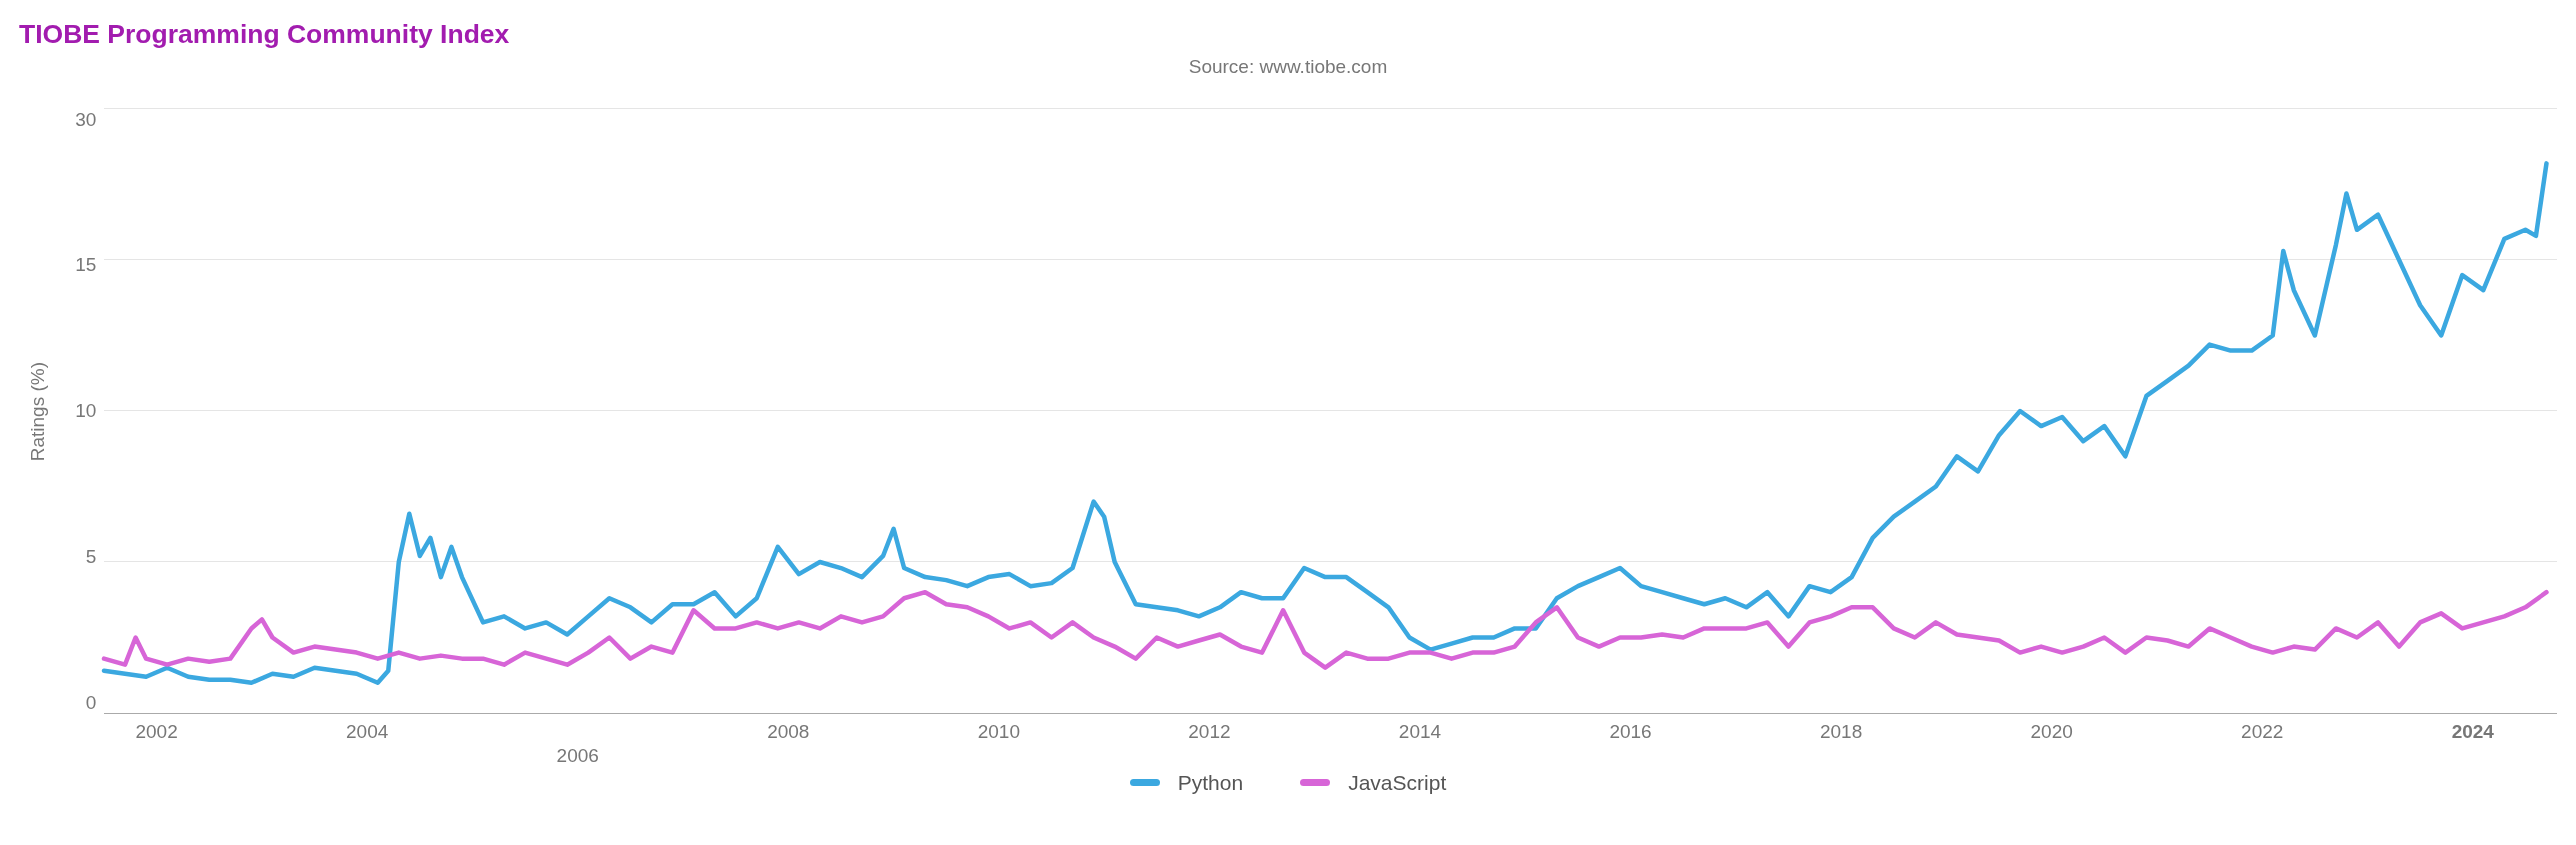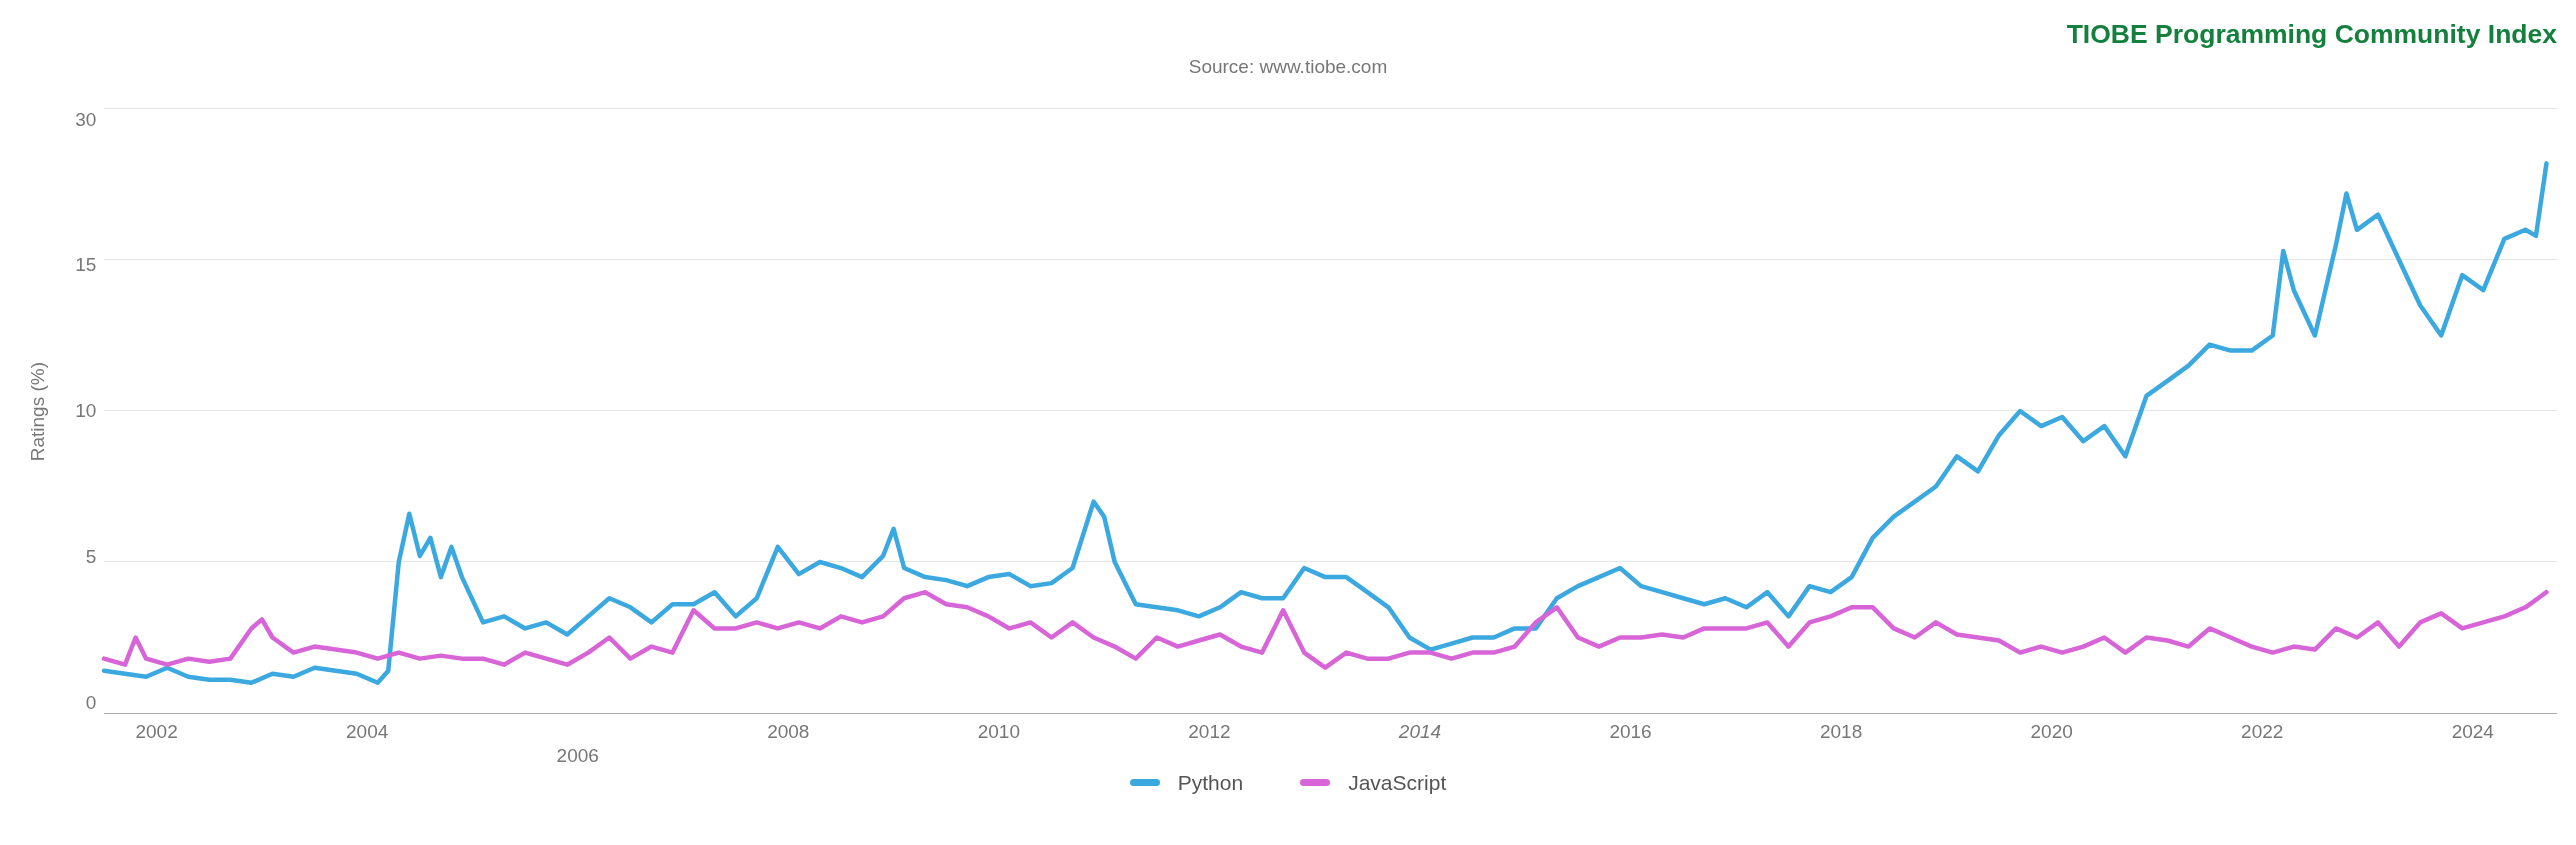--- a/index.html
+++ b/index.html
@@ -9,24 +9,24 @@
     font-family: -apple-system, BlinkMacSystemFont, "Segoe UI", Helvetica, Arial, sans-serif;
     background: #fff;
     color: #333;
   }
   .chart-wrap {
     width: 100%;
     max-width: 2576px;
     margin: 0 auto;
   }
   .title {
-    text-align: right;
+    text-align: left;
     font-size: 26.5px;
     font-weight: 700;
-    color: #15803d;
+    color: #a21caf;
     margin-bottom: 5.7px;
   }
   .subtitle {
     text-align: center;
     font-size: 19px;
     color: #777;
     margin-bottom: 31px;
   }
   .plot-row {
     display: flex;
@@ -142,26 +142,26 @@
     </div>
   </div>
 
   <div class="xticks" id="xticks">
       <span class="xtick" style="left: 2.14592%;">2002</span>
       <span class="xtick" style="left: 10.7296%;">2004</span>
       <span class="xtick" style="left: 19.3133%; margin-top: 24px;">2006</span>
       <span class="xtick" style="left: 27.897%;">2008</span>
       <span class="xtick" style="left: 36.4807%;">2010</span>
       <span class="xtick" style="left: 45.0644%;">2012</span>
-      <span class="xtick" style="left: 53.6481%; font-style: italic;">2014</span>
+      <span class="xtick" style="left: 53.6481%;">2014</span>
       <span class="xtick" style="left: 62.2318%;">2016</span>
       <span class="xtick" style="left: 70.8155%;">2018</span>
       <span class="xtick" style="left: 79.3991%;">2020</span>
       <span class="xtick" style="left: 87.9828%;">2022</span>
-      <span class="xtick" style="left: 96.5665%;">2024</span>
+      <span class="xtick" style="left: 96.5665%; font-weight: bold;">2024</span>
     </div>
 
   <div class="legend" id="legend">
       <div class="legend-item">
         <span class="legend-swatch" style="background: rgb(59, 168, 224);"></span>
         <span>Python</span>
       </div>
       <div class="legend-item">
         <span class="legend-swatch" style="background: rgb(215, 101, 215);"></span>
         <span>JavaScript</span>

